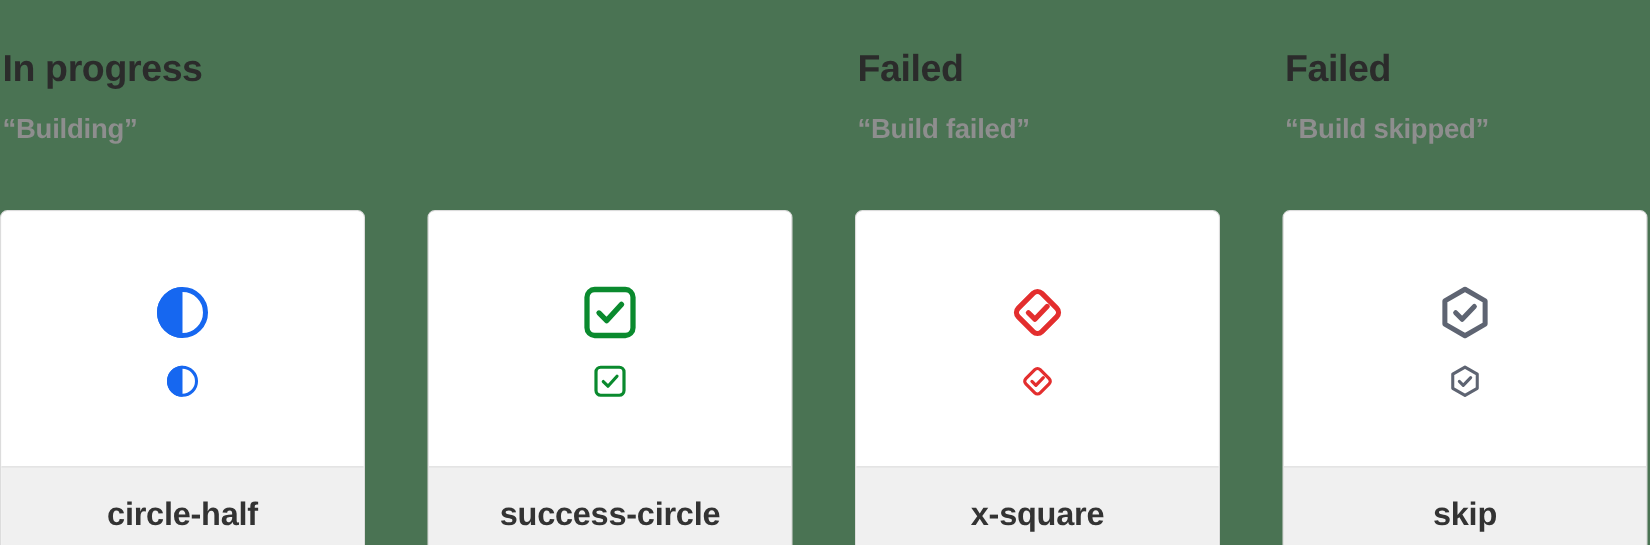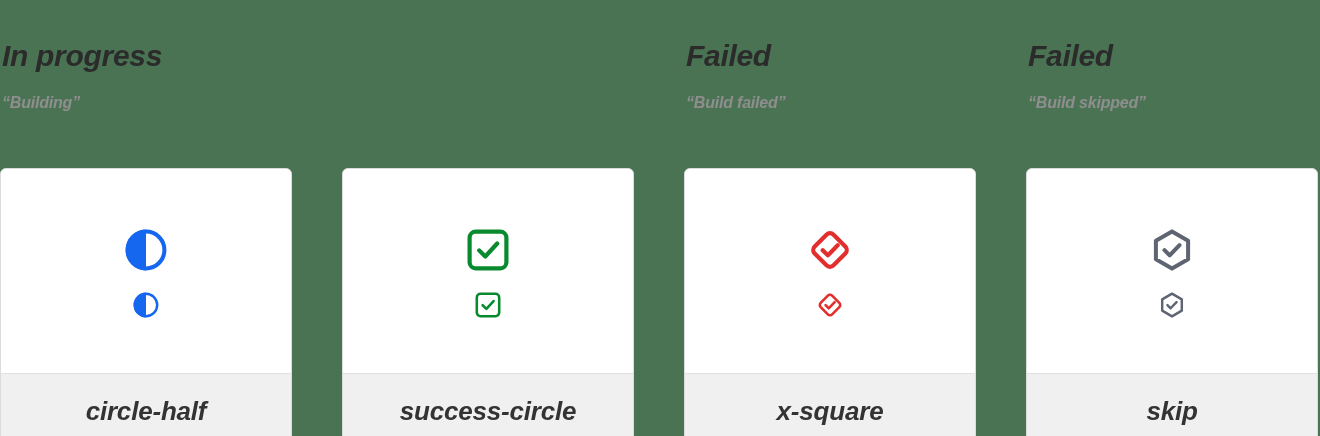--- a/index.html
+++ b/index.html
@@ -21,21 +21,20 @@
     width: 1320px;
     height: 436px;
   }
 
   
   .column {
     position: absolute;
     top: 0;
     width: 292px;
     height: 400px;
-    font-style: italic;
   }
   .col-0 { left: 0px; }
   .col-1 { left: 342px; }
   .col-2 { left: 684px; }
   .col-3 { left: 1026px; }
 
   
   .heading {
     position: absolute;
     top: 36px;
@@ -45,21 +44,21 @@
     line-height: 40px;
     color: #2b2b2b;
     letter-spacing: -0.3px;
     white-space: nowrap;
   }
 
   .subheading {
     position: absolute;
     top: 88px;
     left: 2px;
-    font-size: 16px;
+    font-size: 22px;
     font-weight: bold;
     line-height: 30px;
     color: #8e8e8e;
     letter-spacing: -0.2px;
     white-space: nowrap;
   }
 
   
   .card {
     position: absolute;

